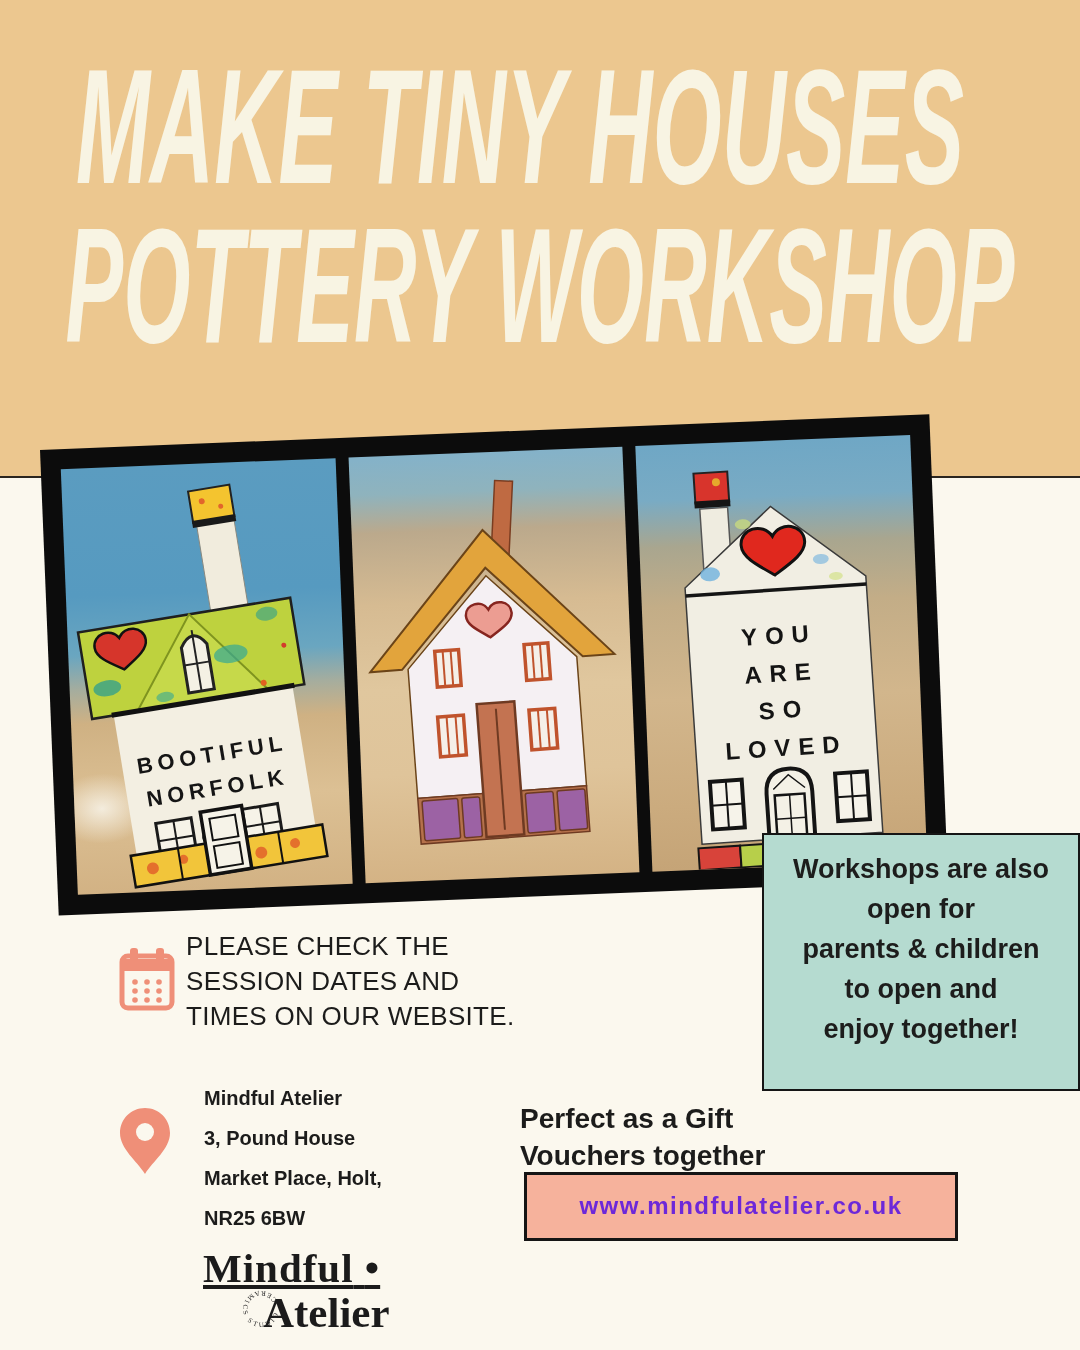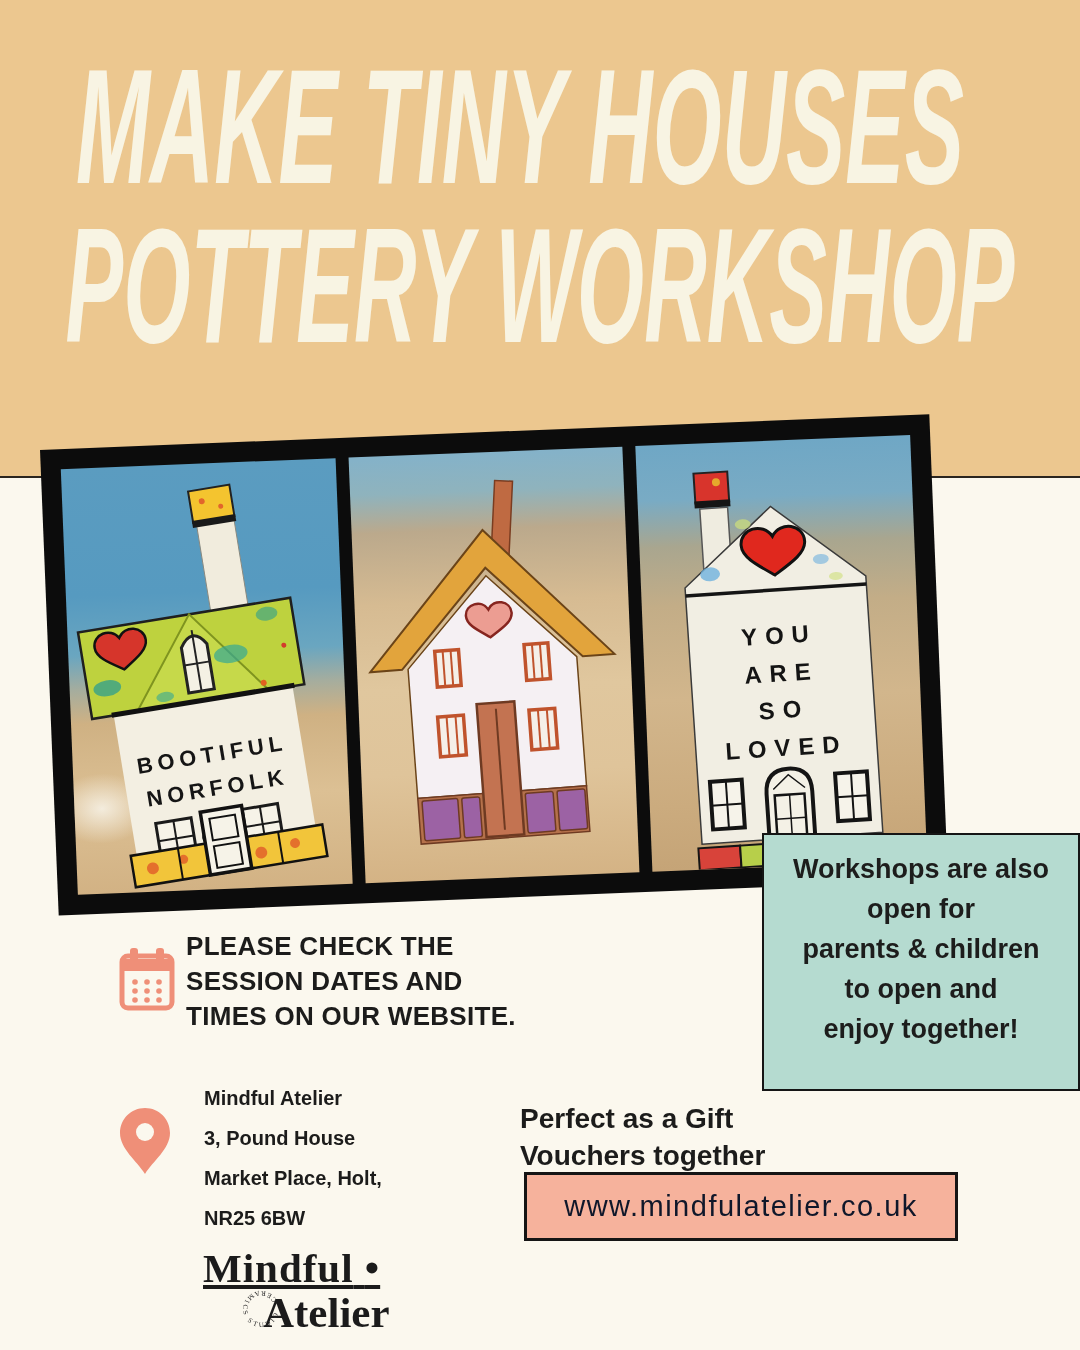--- a/index.html
+++ b/index.html
@@ -18,33 +18,33 @@
   .panel svg{position:absolute;left:0;top:0;width:100%;height:100%;}
   .panel1{background:
     radial-gradient(70px 50px at 10% 80%, rgba(246,241,229,.9), rgba(246,241,229,0) 70%),
     linear-gradient(180deg,#5b9cc0 0%,#569ac0 30%,#6aa6c0 44%,#a5ad9e 52%,#cfb183 60%,#dcc094 78%,#d2b284 100%);}
   .panel2{background:
     linear-gradient(180deg,#84b2c9 0%,#8fb3bd 9%,#bba98c 18%,#d6bb92 35%,#e0c79e 55%,#dfc49a 75%,#d4b385 100%);}
   .panel3{background:
     linear-gradient(180deg,#6fa7c5 0%,#79abc4 13%,#a9a68f 24%,#c3ad87 38%,#d2b68c 60%,#cbab7e 85%,#c5a477 100%);}
 
   
-  .schedule-note{left:186px;top:929px;font-size:26px;line-height:35px;font-weight:700;letter-spacing:.3px;}
+  .schedule-note{left:186px;top:929px;font-size:26px;line-height:35px;font-weight:400;letter-spacing:.3px;}
   
   .family-box{left:762px;top:833px;width:318px;height:258px;box-sizing:border-box;
               background:#b5dbd0;border:2px solid #151515;text-align:center;
               font-size:27px;line-height:40px;font-weight:700;color:#1d1d1c;padding-top:14px;}
   
   .address{left:204px;top:1078px;font-size:20px;line-height:40px;font-weight:700;}
   
   .gift{left:520px;top:1100px;font-size:28px;line-height:37px;font-weight:700;}
   
   .webbox{left:524px;top:1172px;width:434px;height:69px;box-sizing:border-box;background:#f6b29c;
-          border:3px solid #151515;text-align:center;font-size:29px;line-height:62px;
-          font-weight:400;letter-spacing:1.5px;color:#0f172a;}
+          border:3px solid #151515;text-align:center;font-size:24px;line-height:62px;
+          font-weight:700;letter-spacing:1.5px;color:#6d28d9;}
   
   .logo{left:203px;top:1244px;font-family:"Liberation Serif",serif;font-weight:700;color:#1b1b1b;}
   .logo-line1{font-size:41px;letter-spacing:1px;text-decoration:underline;}
   .logo-line2{font-size:43px;margin-left:60px;margin-top:-4px;}
 </style>
 </head>
 <body>
 
 <div id="poster">
 

